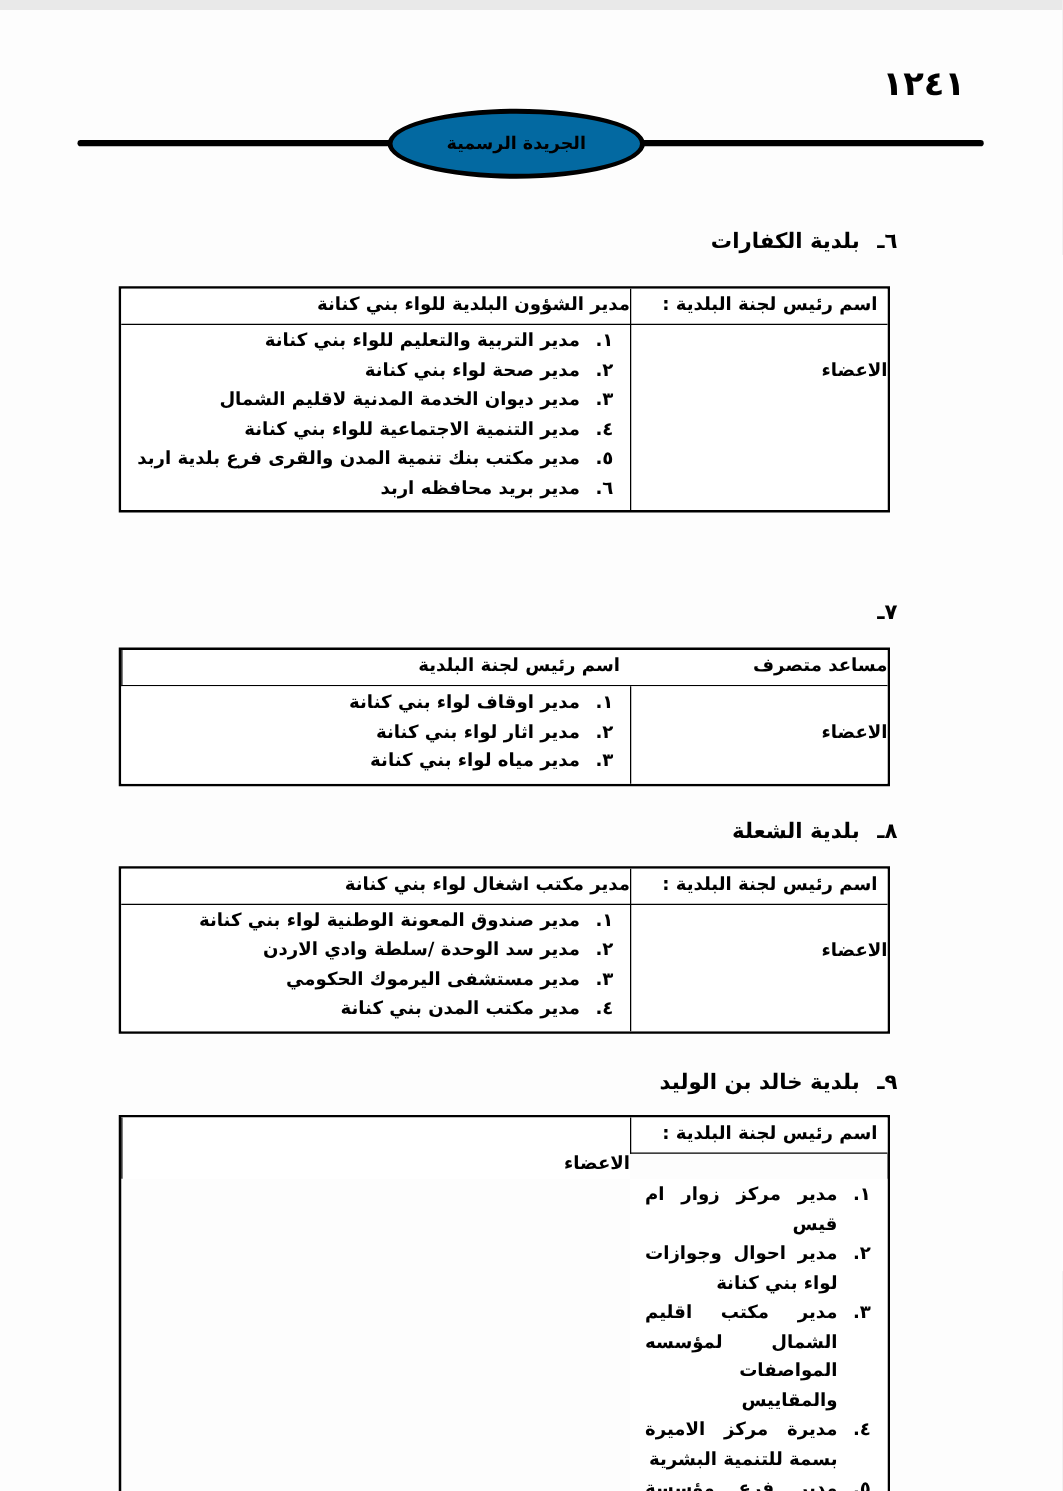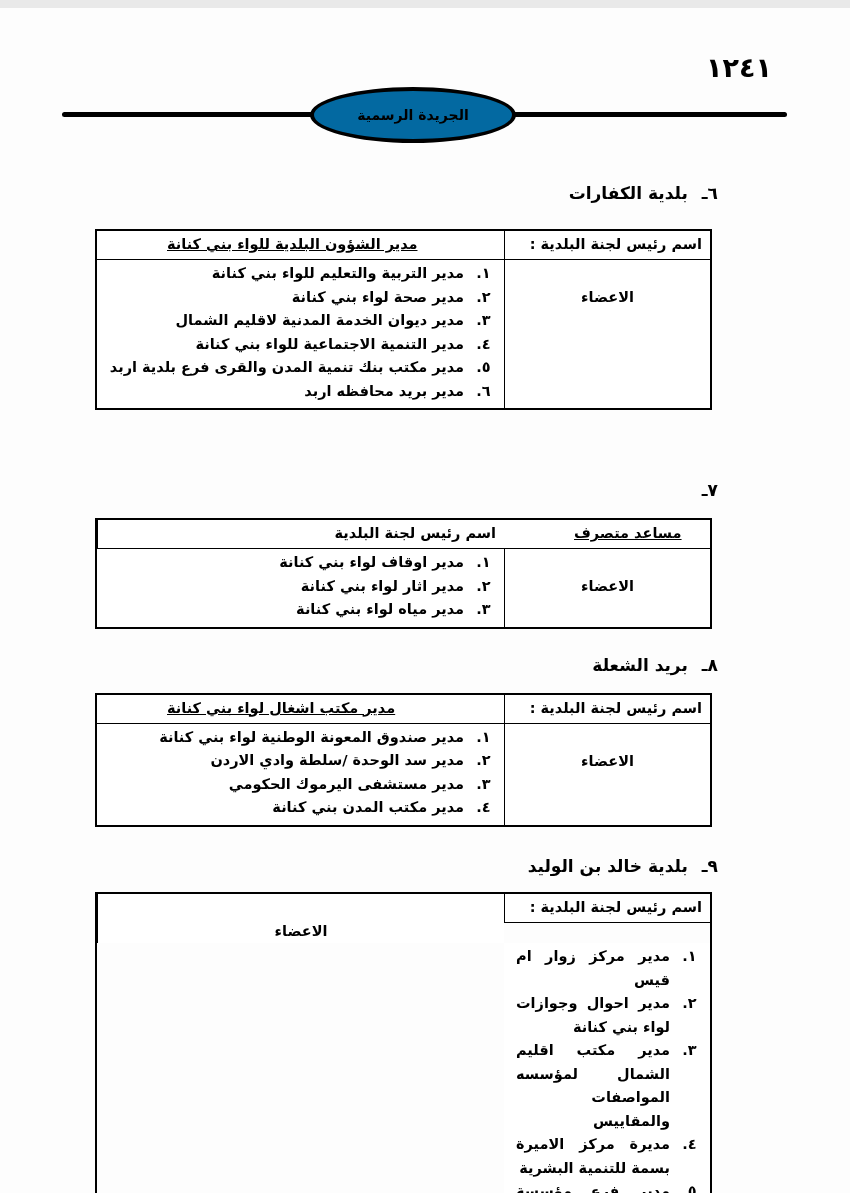--- a/index.html
+++ b/index.html
@@ -60,22 +60,22 @@
     grid-template-columns: 206px 1fr;
     font-size: 14.5px;
   }
   .cell { background: #fff; }
   .label-cell { border-left: 1px solid #000; }
   .chairman-label, .chairman-value {
     border-bottom: 1px solid #000;
     height: 29px; line-height: 27px;
   }
   .chairman-label { padding-right: 8px; text-align: right; }
-  .chairman-value { text-align: left; padding-left: 70px; text-decoration: underline; }
-  .members-label  { text-align: center; padding-top: 26px; line-height: 23.5px; }
+  .chairman-value { text-align: right; padding-left: 70px; }
+  .members-label  { text-align: right; padding-top: 26px; line-height: 23.5px; }
   .members-list   { padding: 2px 8px 5px 12px; }
   .member { display: flex; gap: 7px; line-height: 23.5px; }
   .m-num  { width: 25px; flex: 0 0 25px; text-align: center; }
   .m-text { flex: 1; text-align: justify; }
 </style>
 </head>
 <body>
 
 <div class="page">
   <div class="page-number">١٢٤١</div>
@@ -154,21 +154,21 @@
     <span class="m-num">٣.</span>
     <span class="m-text">مدير مياه لواء بني كنانة</span>
   </div>
 </div>
     </div>
   </section>
 
   <section class="muni">
     <h2 class="muni-heading">
       <span class="muni-num">٨ـ</span>
-      <span class="muni-title">بريد الشعلة</span>
+      <span class="muni-title">بلدية الشعلة</span>
     </h2>
     <div class="tbl">
       <div class="cell label-cell chairman-label">اسم رئيس لجنة البلدية : </div>
       <div class="cell chairman-value">مدير مكتب اشغال لواء بني كنانة</div>
       <div class="cell label-cell members-label">الاعضاء</div>
       <div class="cell members-list">
   <div class="member">
     <span class="m-num">١.</span>
     <span class="m-text">مدير صندوق المعونة الوطنية لواء بني كنانة</span>
   </div>

